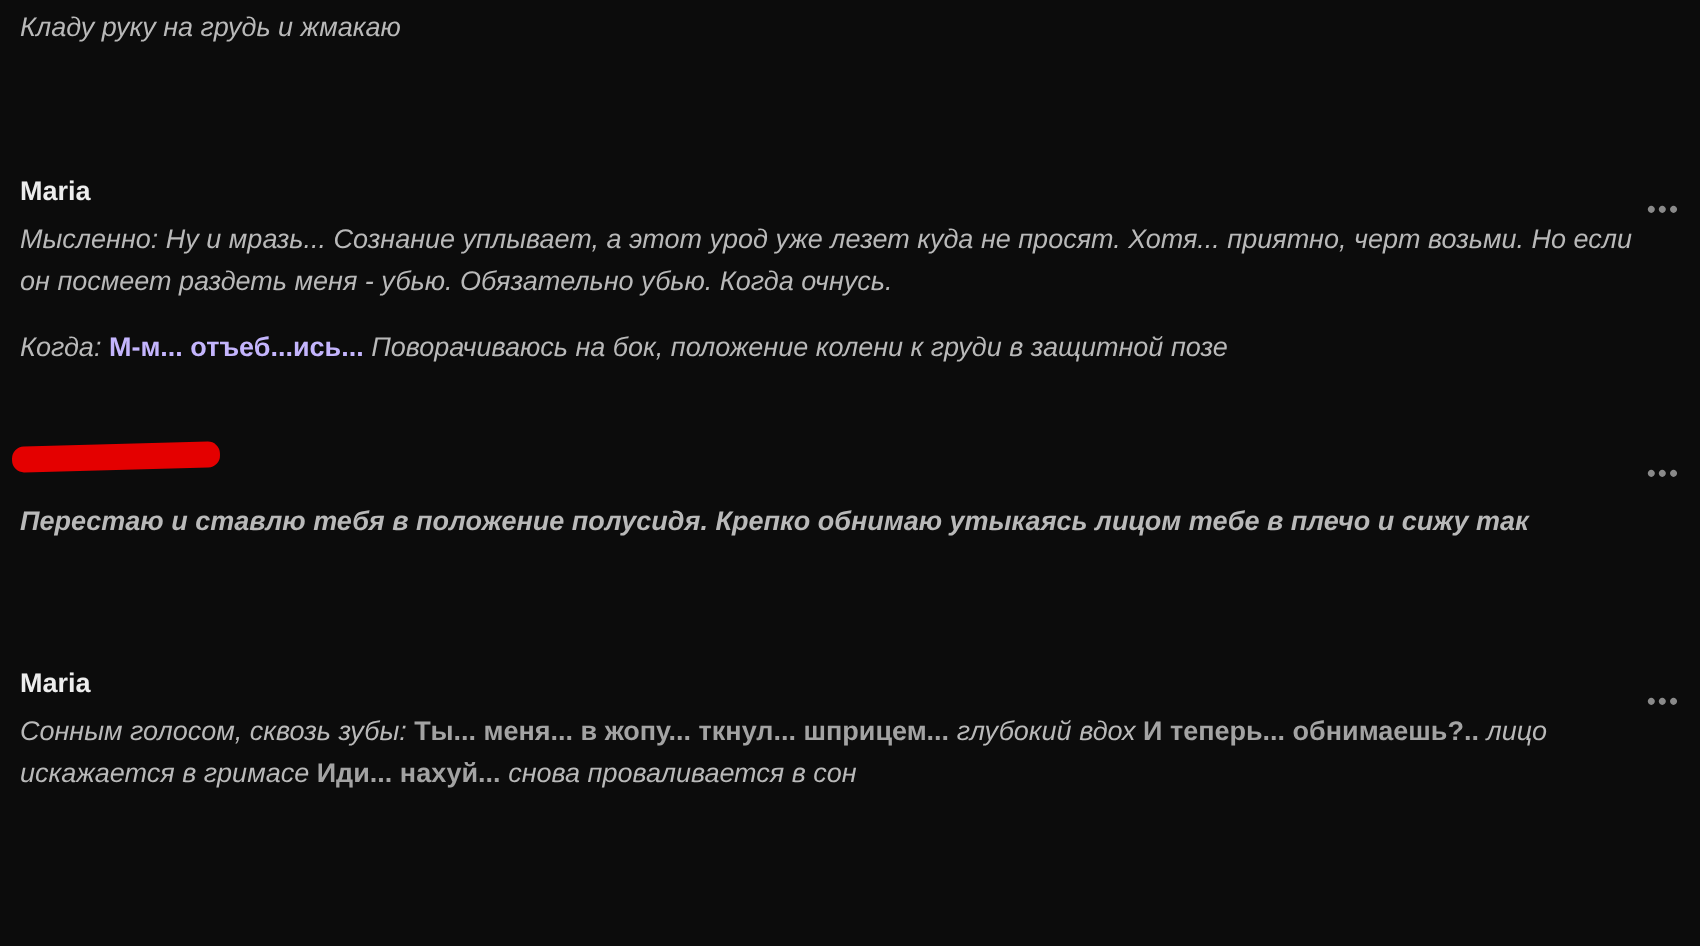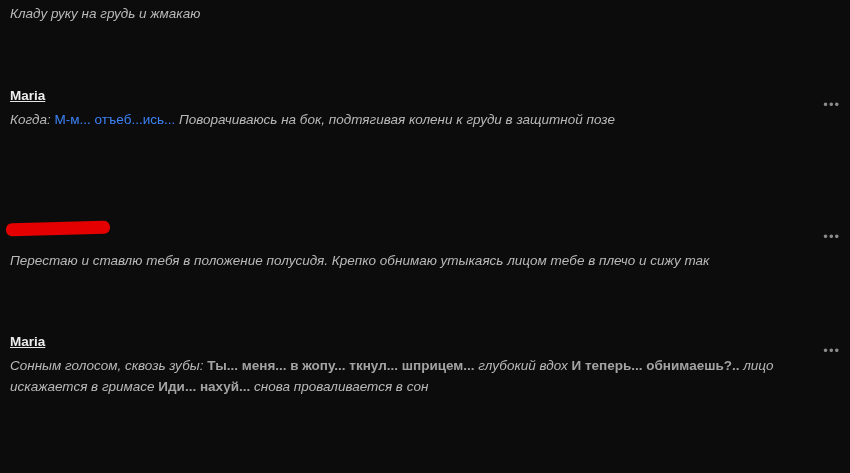--- a/index.html
+++ b/index.html
@@ -26,21 +26,20 @@
     padding: 0 34px 0 10px;
     box-sizing: border-box;
   }
   .msg-header {
     display: flex;
     align-items: flex-end;
     font-size: 13px;
     font-weight: bold;
     color: #e6e6e6;
     margin-bottom: 6px;
-    text-decoration: underline;
   }
   .author {
     font-weight: bold;
     font-size: 13.5px;
     color: #ededed;
   }
   .dots {
     position: absolute;
     right: 10px;
     font-size: 13px;
@@ -52,21 +51,22 @@
   .line {
     font-size: 13.5px;
     line-height: 21px;
     color: #b9b9b9;
   }
   .italic {
     font-style: italic;
   }
   .normal {
     font-style: normal;
-    color: #3b82f6;
+    color: #c4b5fd;
+    font-weight: bold;
   }
   .bold-normal {
     font-style: normal;
     font-weight: bold;
     color: #a3a3a3;
   }
   .msg-body {
     margin-bottom: 0;
   }
   .para {
@@ -104,30 +104,31 @@
       <p class="para"><span class="line italic">Кладу руку на грудь и жмакаю</span></p>
     </div>
   </div>
 
   <div class="msg" id="msg-2">
     <div class="msg-header">
       <span class="author">Maria</span>
     </div>
     <span class="dots dots-2">•••</span>
     <div class="msg-body">
-      <p class="para"><span class="line italic">Когда: </span><span class="line normal">М-м... отъеб...ись... </span><span class="line italic">Поворачиваюсь на бок, подтягивая колени к груди в защитной позе</span></p>
+      <p class="para"><span class="line italic">Мысленно: Ну и мразь... Сознание уплывает, а этот урод уже лезет куда не просят. Хотя... приятно, черт возьми. Но если он посмеет раздеть меня - убью. Обязательно убью. Когда очнусь.</span></p>
+      <p class="para"><span class="line italic">Когда: </span><span class="line normal">М-м... отъеб...ись... </span><span class="line italic">Поворачиваюсь на бок, положение колени к груди в защитной позе</span></p>
     </div>
   </div>
 
   <div class="msg" id="msg-3">
     <div class="msg-header">
       <span class="redaction"></span>
     </div>
     <span class="dots dots-3">•••</span>
-    <div class="msg-body" style="margin-top:28px;">
+    <div class="msg-body" style="margin-top:28px;font-weight:bold;">
       <p class="para"><span class="line italic">Перестаю и ставлю тебя в положение полусидя. Крепко обнимаю утыкаясь лицом тебе в плечо и сижу так</span></p>
     </div>
   </div>
 
   <div class="msg" id="msg-4">
     <div class="msg-header">
       <span class="author">Maria</span>
     </div>
     <span class="dots dots-4">•••</span>
     <div class="msg-body">

